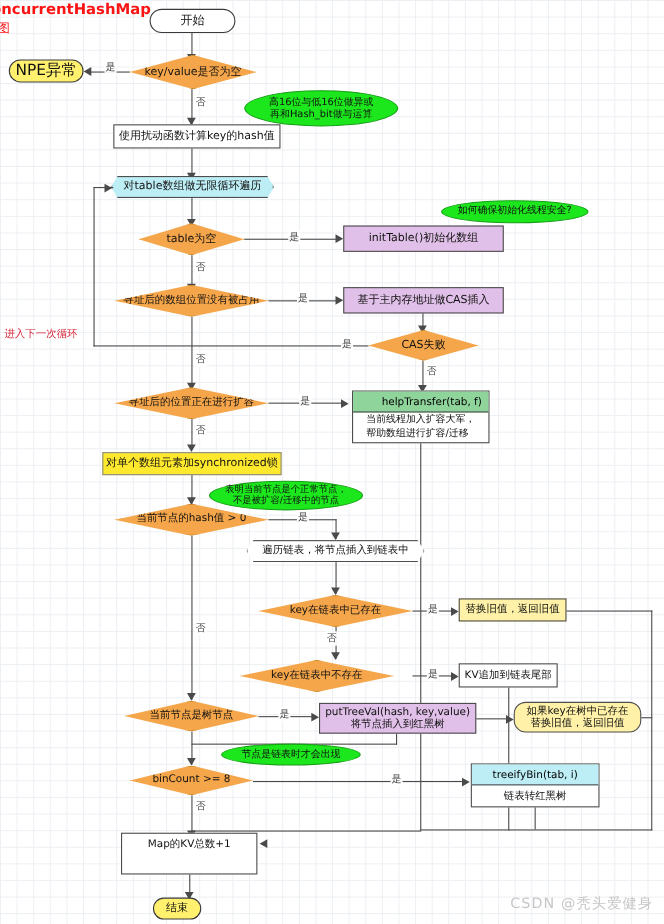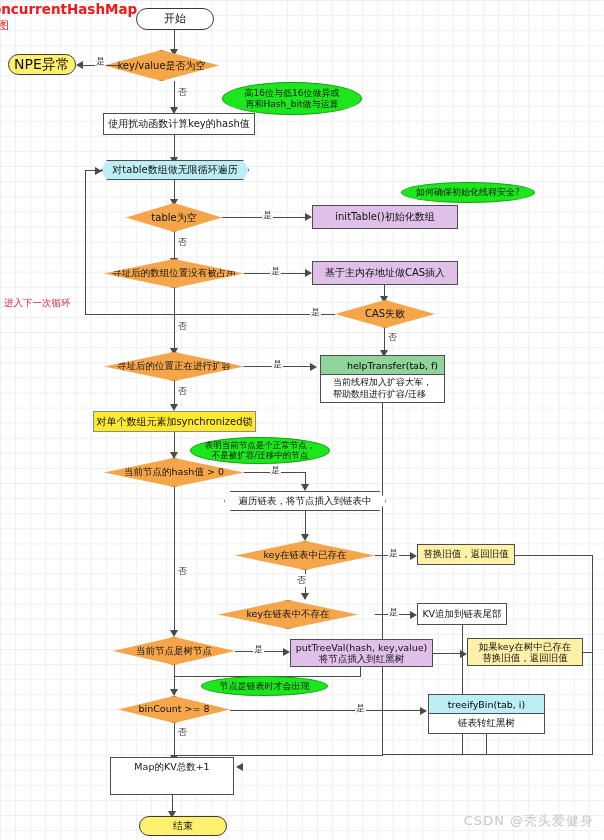--- a/index.html
+++ b/index.html
@@ -45,21 +45,21 @@
 <div id="canvas">
 
   <div id="title">ConcurrentHashMap</div>
   <div id="title2">图</div>
 
   <div class="node round" style="left:136px;top:8px;width:78px;height:22px;background:#fff;font-size:11px;">开始</div>
 
   <div class="ln v" style="left:174px;top:30px;height:25px;"></div>
   <div class="arr ad" style="left:170px;top:49px;"></div>
 
-  <div class="node diamond" style="left:104px;top:50px;width:115px;height:31px;font-size:10px;">key/value是否为空</div>
+  <div class="node diamond" style="left:118px;top:50px;width:115px;height:31px;font-size:10px;">key/value是否为空</div>
 
   <div class="ln h" style="left:79px;top:64.5px;width:39px;"></div>
   <div class="arr al" style="left:76px;top:61px;"></div>
   <div class="lbl" style="left:95px;top:55px;">是</div>
   <div class="node round" style="left:8px;top:54px;width:68px;height:21px;background:#fff06e;font-size:14px;">NPE异常</div>
 
   <div class="ln v" style="left:174px;top:81px;height:32px;"></div>
   <div class="arr ad" style="left:170px;top:107px;"></div>
   <div class="lbl" style="left:177px;top:86px;">否</div>
 
@@ -195,21 +195,21 @@
   <div class="lbl" style="left:253px;top:643px;">是</div>
 
   <div class="node rect" style="left:290px;top:639px;width:143px;height:28px;background:#e0c0e8;font-size:9.5px;flex-direction:column;line-height:1.2;">
     <span>putTreeVal(hash, key,value)</span>
     <span>将节点插入到红黑树</span>
   </div>
 
   <div class="ln h" style="left:433px;top:653px;width:30px;"></div>
   <div class="arr ar" style="left:460px;top:649.5px;"></div>
 
-  <div class="node rect" style="left:467px;top:638px;width:116px;height:28px;background:#fff2a8;font-size:9.5px;white-space:pre-line;line-height:1.2;">如果key在树中已存在
+  <div class="node rect" style="left:467px;top:638px;width:116px;height:28px;background:#fff2a8;font-size:9.5px;white-space:pre-line;line-height:1.2;border-radius:11px;">如果key在树中已存在
 替换旧值，返回旧值</div>
 
   <div class="ln h" style="left:583px;top:652px;width:10px;"></div>
 
   <div class="ln v" style="left:360px;top:667px;height:10px;"></div>
   <div class="ln h" style="left:174px;top:676px;width:187px;"></div>
 
   <div class="ln v" style="left:174px;top:665px;height:30px;"></div>
   <div class="arr ad" style="left:170px;top:689px;"></div>
 
@@ -232,16 +232,16 @@
   <div class="lbl" style="left:177px;top:726px;">否</div>
 
   <div class="stack" style="left:110px;top:757px;width:124px;height:38px;">
     <div class="bot" style="height:18px;font-size:9.5px;">Map的KV总数+1</div>
   </div>
   <div class="arr al" style="left:236px;top:762.5px;"></div>
 
   <div class="ln v" style="left:172px;top:795px;height:22px;"></div>
   <div class="arr ad" style="left:168px;top:811px;"></div>
 
-  <div class="node round" style="left:139px;top:816px;width:88px;height:20px;background:#fff06e;font-size:10px;">结束</div>
+  <div class="node round" style="left:139px;top:816px;width:44px;height:20px;background:#fff06e;font-size:10px;">结束</div>
 
   <div id="wm">CSDN @秃头爱健身</div>
 </div>
 
 </body></html>

